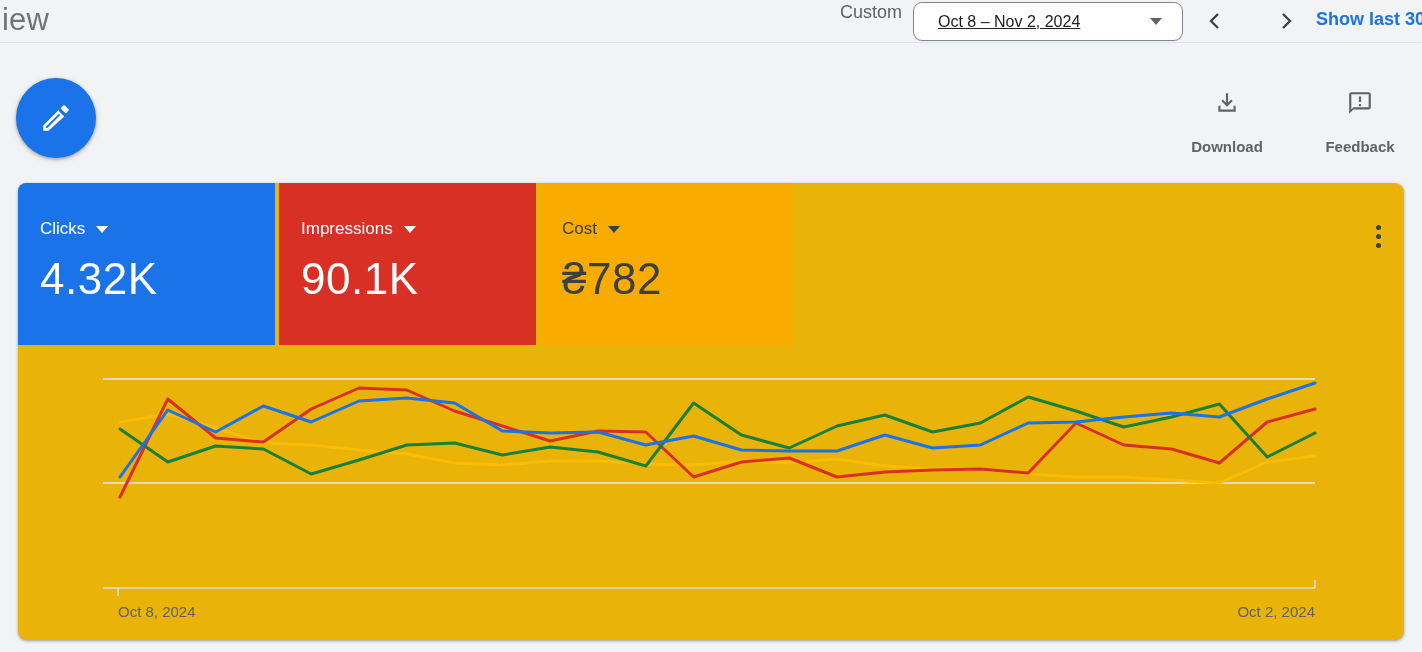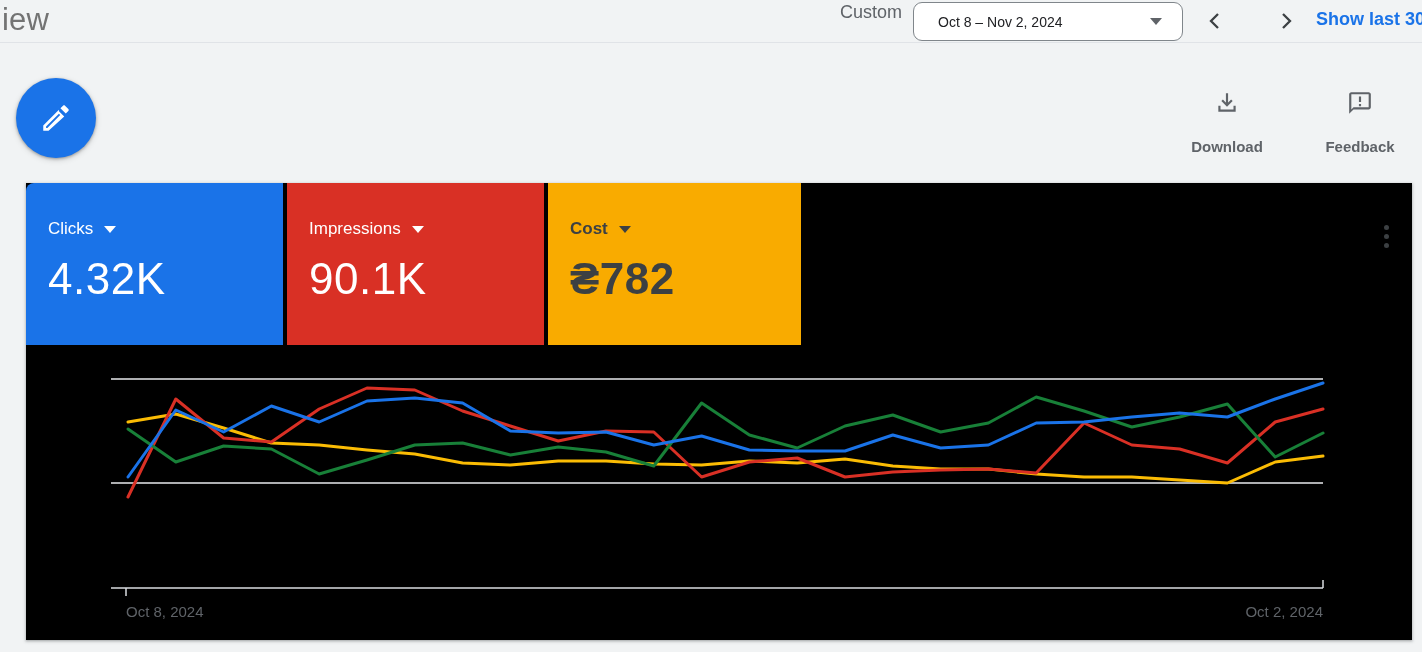--- a/index.html
+++ b/index.html
@@ -12,41 +12,41 @@
   .abs{position:absolute;}
 
   
   .page-title{left:2px;top:2px;font-size:31px;color:#737373;letter-spacing:.2px;}
   .custom-label{left:826px;top:2px;width:76px;text-align:right;font-size:18px;color:#5f6368;}
   .date-btn{
     left:913px;top:2px;width:268px;height:37px;background:#fff;
     border:1px solid #80868b;border-radius:9px;display:flex;align-items:center;
     cursor:pointer;
   }
-  .date-btn .date-text{margin-left:24px;font-size:14px;color:#202124;}
+  .date-btn .date-text{margin-left:24px;font-size:16px;color:#202124;text-decoration:underline;}
   .caret{width:0;height:0;border-left:6px solid transparent;border-right:6px solid transparent;border-top:7px solid #5f6368;}
   .date-btn .caret{margin-left:auto;margin-right:20px;}
   .chev-btn{top:7px;width:28px;height:28px;display:flex;align-items:center;justify-content:center;cursor:pointer;}
   .show-link{left:1316px;top:9px;font-size:18px;font-weight:bold;color:#1a73e8;white-space:nowrap;cursor:pointer;}
   .header-divider{left:0;top:42px;width:1422px;height:1px;background:#e0e3e7;}
 
   
   .edit-fab{
     left:16px;top:78px;width:80px;height:80px;border-radius:50%;
     background:#1a73e8;display:flex;align-items:center;justify-content:center;
     box-shadow:0 1px 3px rgba(0,0,0,.3), 0 2px 6px rgba(0,0,0,.15);cursor:pointer;
   }
 
   
   .tool{top:90px;width:90px;display:flex;flex-direction:column;align-items:center;cursor:pointer;color:#5f6368;}
   .tool .tool-label{margin-top:22px;font-size:15px;font-weight:bold;color:#5f6368;}
 
   
   .card{
-    left:26px;top:183px;width:1386px;height:457px;background:#000000;border-radius:0;
+    left:18px;top:183px;width:1386px;height:457px;background:#eab308;border-radius:9px;
     box-shadow:0 1px 2px rgba(60,64,67,.3),0 1px 3px 1px rgba(60,64,67,.15);
   }
   .metric-tab{
     position:absolute;top:0;height:162px;width:257px;box-sizing:border-box;
     padding:36px 0 0 22px;cursor:pointer;color:#fff;
   }
   .metric-tab:first-child{border-top-left-radius:8px;}
   .tab-label-row{display:flex;align-items:center;font-size:17px;}
   .tab-caret{margin-left:11px;border-top-color:currentColor !important;
     width:0;height:0;border-left:6px solid transparent;border-right:6px solid transparent;border-top:7px solid;}
@@ -116,21 +116,21 @@
   </div>
 
   <div class="metric-tab" style="left: 261px; background: rgb(217, 48, 37); color: rgb(255, 255, 255);">
     <div class="tab-label-row">
       <span>Impressions</span>
       <span class="tab-caret"></span>
     </div>
     <div class="tab-value">90.1K</div>
   </div>
 
-  <div class="metric-tab" style="left: 522px; width: 253px; background: rgb(249, 171, 0); color: rgb(60, 64, 67); font-weight: bold;">
+  <div class="metric-tab" style="left: 522px; width: 253px; background: rgb(249, 171, 0); color: rgb(60, 64, 67);">
     <div class="tab-label-row">
       <span>Cost</span>
       <span class="tab-caret"></span>
     </div>
     <div class="tab-value">₴782</div>
   </div>
 
 
   <div class="abs kebab">
     <i></i>

